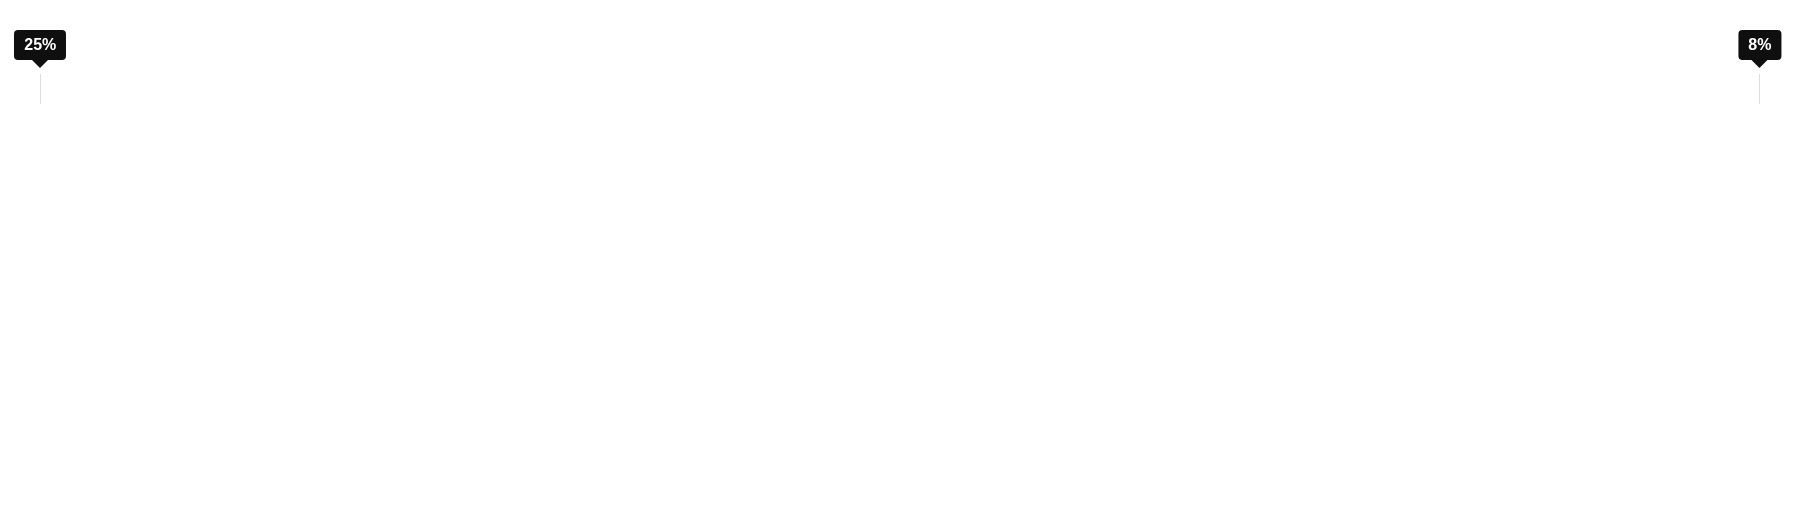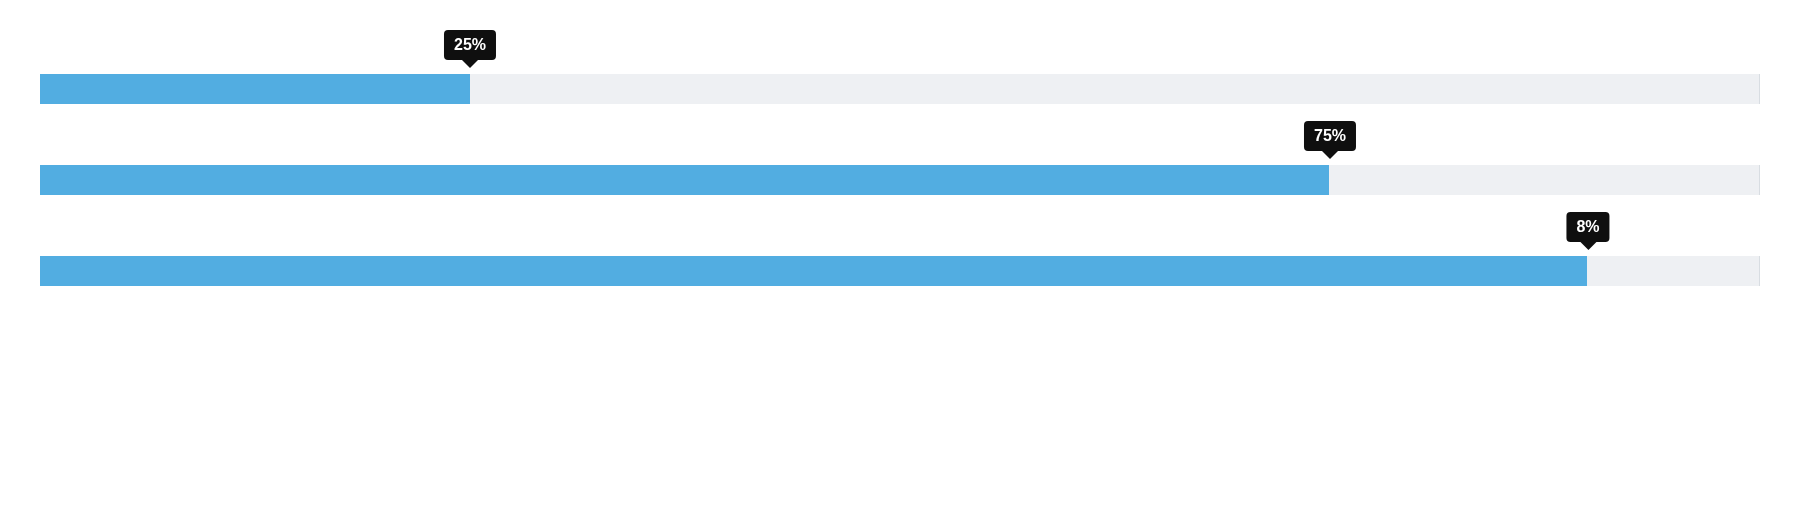--- a/index.html
+++ b/index.html
@@ -7,22 +7,22 @@
       padding: 0;
       box-sizing: border-box;
     }
     body {
       font-family: Arial, Helvetica, sans-serif;
       background: #ffffff;
       padding: 30px 40px;
     }
     .progress-container {
       display: flex;
-      flex-direction: column;
-      gap: 17px;
+      flex-direction: row;
+      gap: 10px;
       justify-content: space-between;
     }
     .progress-item {
       position: relative;
       padding-top: 44px;
     }
     .progress-track {
       position: relative;
       width: 100%;
       height: 30px;
@@ -67,26 +67,20 @@
 <div class="progress-container">
 
   <div class="progress-item">
     <div class="progress-tooltip" style="left:25%">25%</div>
     <div class="progress-track">
       <div class="progress-fill" style="width:25%"></div>
     </div>
   </div>
 
 
-  <div class="progress-item">
-    <div class="progress-tooltip" style="left:75%">75%</div>
-    <div class="progress-track">
-      <div class="progress-fill" style="width:75%"></div>
-    </div>
-  </div>
 
   <div class="progress-item">
     <div class="progress-tooltip" style="left:90%">8%</div>
     <div class="progress-track">
       <div class="progress-fill" style="width:90%"></div>
     </div>
   </div>
 
 </div>
 

